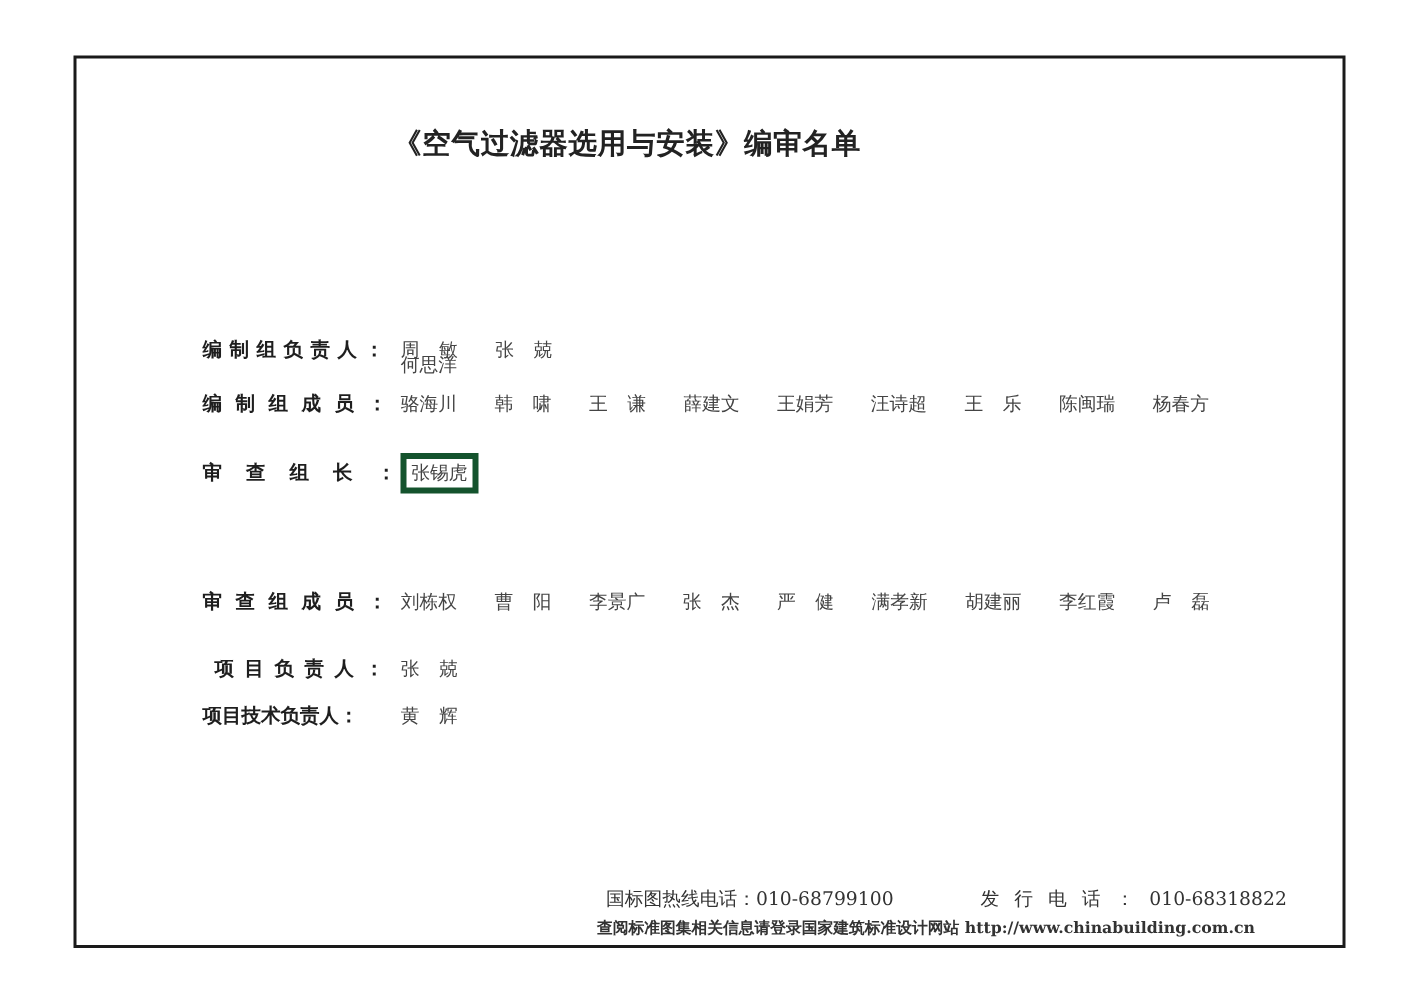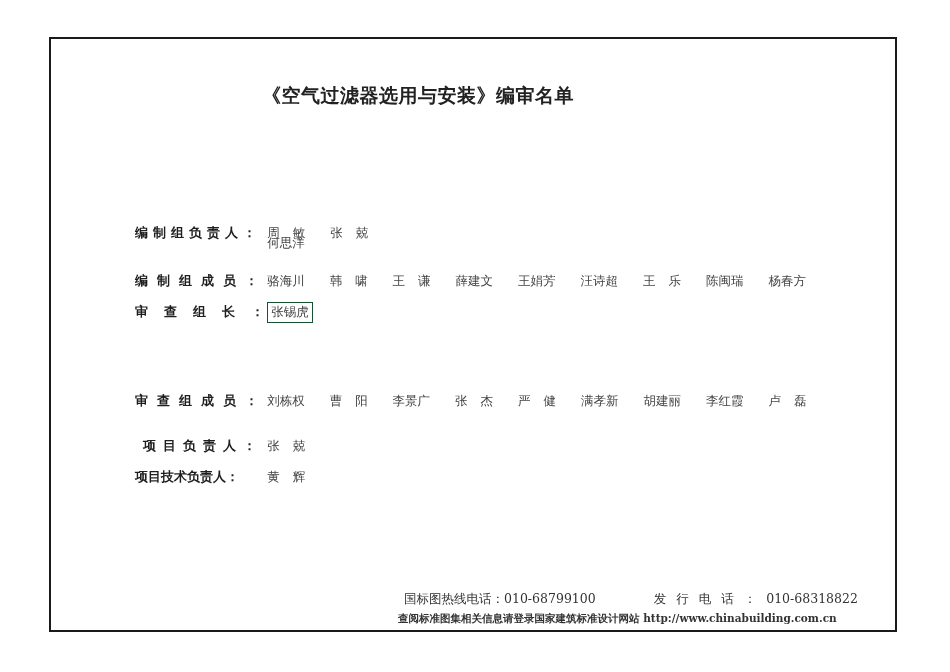--- a/index.html
+++ b/index.html
@@ -9,21 +9,21 @@
              border: 2px solid #1a1a1a; box-sizing: border-box; }
     .title { position: absolute; left: 0; width: 760px; top: 83px; text-align: center;
              font-size: 19px; font-weight: bold; color: #222; letter-spacing: 0.5px; margin-left: 38px; }
     .row { position: absolute; left: 118px; font-size: 13px; white-space: nowrap; }
     .label { display: inline-block; width: 128px; font-weight: bold; color: #1e1e1e; margin-left: 17px; }
     .label.spaced { letter-spacing: 5px; }
     .label.spaced-wide { letter-spacing: 13px; }
     .names { display: inline-block; color: #444; font-family: "DejaVu Serif", serif; font-size: 12.5px; }
     .name { display: inline-block; margin-right: 21px; }
     .name.sp { letter-spacing: 13px; margin-right: 8px; margin-top: 48px; }
-    .boxed { border: 1px solid #14532d; padding: 1px 3px; }
+    .boxed { border: 4px solid #14532d; padding: 1px 3px; }
     .footer1 { position: absolute; left: 404px; top: 591px; font-size: 12.5px; color: #333;
                font-family: "DejaVu Serif", serif; white-space: nowrap; }
     .footer2 { position: absolute; left: 398px; top: 612px; font-size: 10.5px; color: #333;
                font-family: "DejaVu Serif", serif; white-space: nowrap; font-weight: bold; }
     .gap { display: inline-block; width: 50px; }
     .dist { letter-spacing: 10px; }
   </style>
 </head>
 <body>
 
@@ -32,21 +32,21 @@
 <div class="title">《空气过滤器选用与安装》编审名单</div>
 
 <div class="row" style="top:177px;">
   <span class="label spaced">编制组负责人：</span>
   <span class="names">
     <span class="name sp">周敏</span>
     <span class="name sp">张兢</span>
   </span>
 </div>
 
-<div class="row" style="top:225px;">
+<div class="row" style="top:213px;">
   <span class="label spaced-wide" style="letter-spacing:9px;">编制组成员：</span>
   <span class="names">
     <span class="name">骆海川</span>
     <span class="name sp">韩啸</span>
     <span class="name sp">王谦</span>
     <span class="name">薛建文</span>
     <span class="name">王娟芳</span>
     <span class="name">汪诗超</span>
     <span class="name sp">王乐</span>
     <span class="name">陈闽瑞</span>

